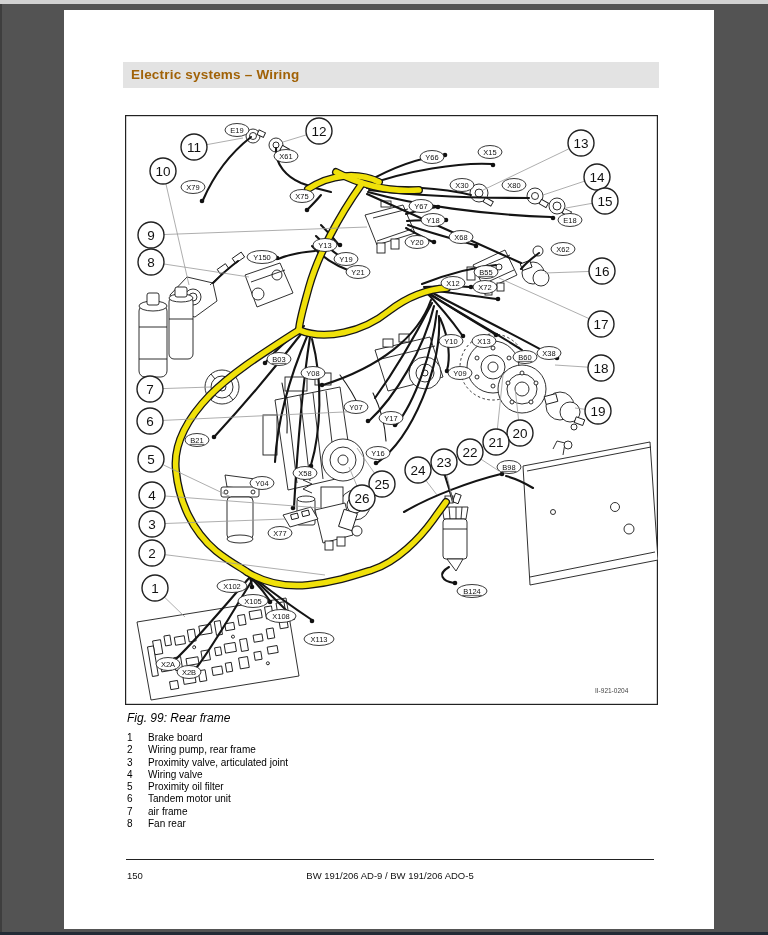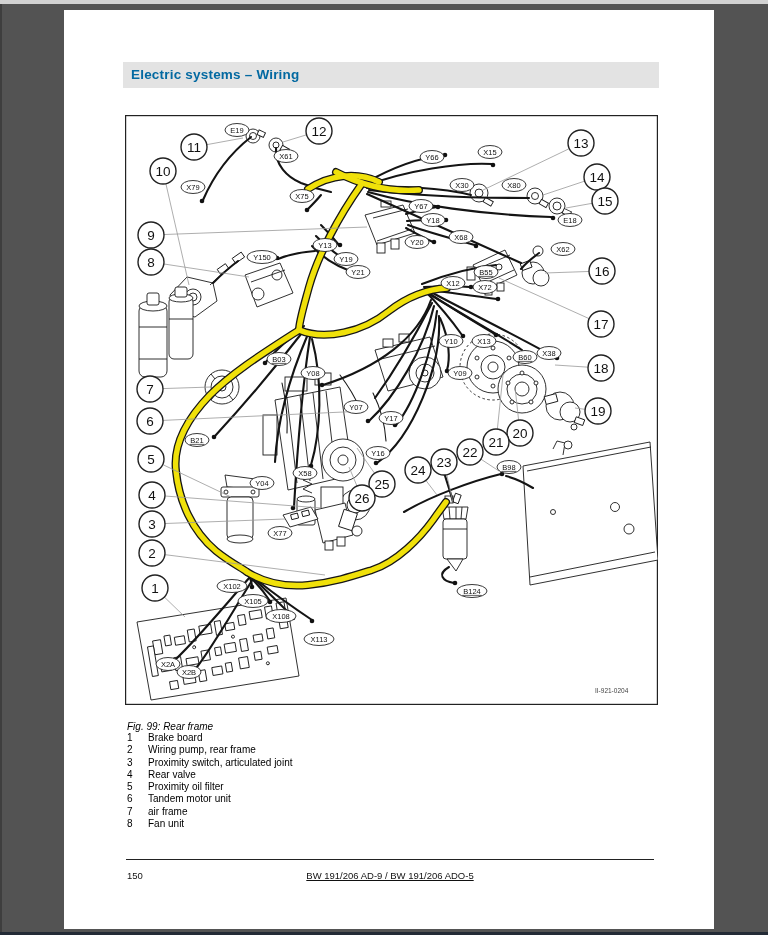--- a/index.html
+++ b/index.html
@@ -9,35 +9,35 @@
     font-family:"Liberation Sans", sans-serif;
   }
   .top-strip{position:absolute;top:0;left:0;width:768px;height:4px;background:#d2d2d2;}
   .bottom-strip{position:absolute;bottom:0;left:0;width:768px;height:3px;background:#232b36;}
   .left-edge{position:absolute;top:4px;left:0;bottom:3px;width:2px;background:#3e3e3e;}
   .page{
     position:absolute;left:64px;top:10px;width:650px;height:919px;background:#ffffff;
   }
   .section-header{
     position:absolute;left:59px;top:52px;width:536px;height:26px;
-    background:#e3e3e3;color:#0369a1;
+    background:#e3e3e3;color:#a16207;
     font-size:13.5px;font-weight:bold;line-height:26px;
     padding-left:8px;box-sizing:border-box;
     letter-spacing:0.2px;
   }
   .diagram{position:absolute;left:61px;top:105px;width:533px;height:590px;}
   .caption{
     position:absolute;left:63px;top:701px;
-    font-size:10px;font-style:italic;color:#000;margin-top:10px;
+    font-size:12px;font-style:italic;color:#000;
   }
   .legend{position:absolute;left:63px;top:722px;font-size:10px;color:#000;}
   .legend-row{display:flex;line-height:12.3px;}
   .legend-num{width:21px;flex:0 0 21px;}
   .footer-rule{position:absolute;left:62px;top:849px;width:528px;border-top:1.5px solid #222;}
-  .footer{position:absolute;left:62px;top:860px;width:528px;font-size:9.5px;color:#111;text-decoration:underline;}
+  .footer{position:absolute;left:62px;top:860px;width:528px;font-size:9.5px;color:#111;}
   .page-number{position:absolute;left:1px;top:0;}
   .doc-title{text-align:center;}
 
   
   .comp{fill:#fff;stroke:#1a1a1a;stroke-width:0.9;}
   .wire{fill:none;stroke:#141414;stroke-width:2.1;stroke-linecap:round;}
   .wire-thin{fill:none;stroke:#1a1a1a;stroke-width:1.1;stroke-linecap:round;}
   .loom-k{fill:none;stroke:#161616;stroke-width:8;stroke-linecap:round;}
   .loom-y{fill:none;stroke:var(--yellow,#f0e10a);stroke-width:5.4;stroke-linecap:round;}
   .dot{fill:#111;stroke:none;}
@@ -732,41 +732,41 @@
       <div class="legend-row">
         <span class="legend-num">1</span>
         <span>Brake board</span>
       </div>
       <div class="legend-row">
         <span class="legend-num">2</span>
         <span>Wiring pump, rear frame</span>
       </div>
       <div class="legend-row">
         <span class="legend-num">3</span>
-        <span>Proximity switch, articulated joint</span>
+        <span>Proximity valve, articulated joint</span>
       </div>
       <div class="legend-row">
         <span class="legend-num">4</span>
-        <span>Rear valve</span>
+        <span>Wiring valve</span>
       </div>
       <div class="legend-row">
         <span class="legend-num">5</span>
         <span>Proximity oil filter</span>
       </div>
       <div class="legend-row">
         <span class="legend-num">6</span>
         <span>Tandem motor unit</span>
       </div>
       <div class="legend-row">
         <span class="legend-num">7</span>
         <span>air frame</span>
       </div>
       <div class="legend-row">
         <span class="legend-num">8</span>
-        <span>Fan unit</span>
+        <span>Fan rear</span>
       </div>
     </div>
 
   <div class="footer-rule"></div>
   <div class="footer">
     <span class="page-number">150</span>
     <div class="doc-title">BW 191/206 AD-9 / BW 191/206 ADO-5</div>
   </div>
 </div>
 

